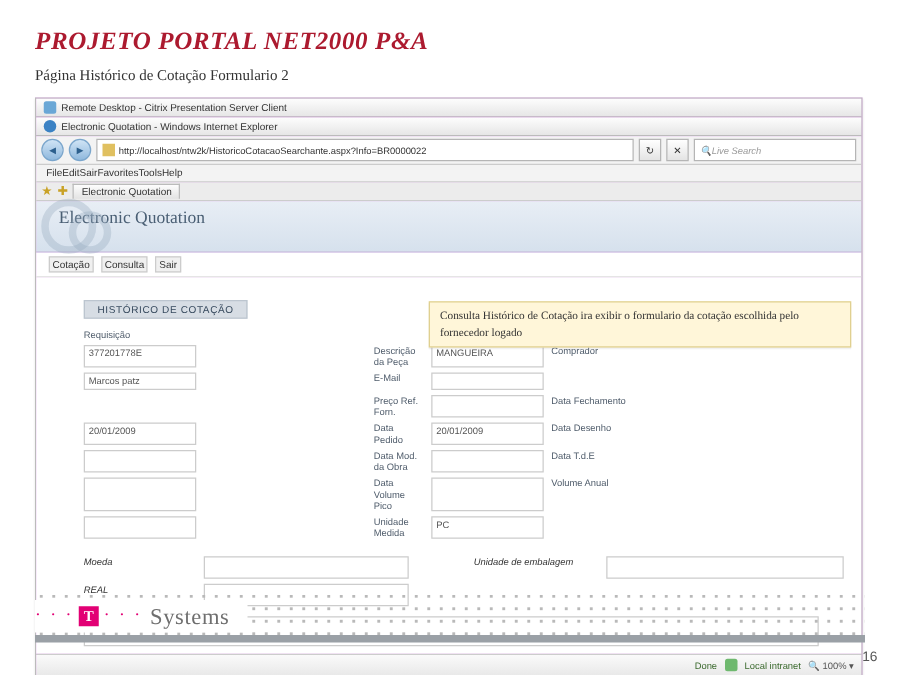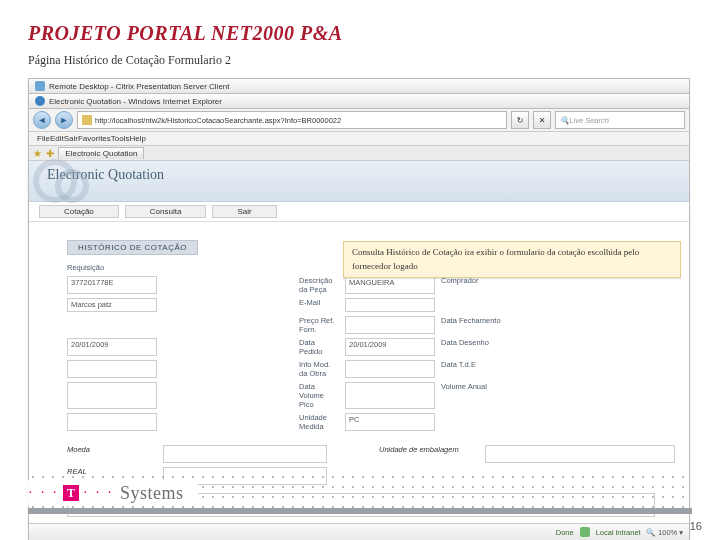--- a/index.html
+++ b/index.html
@@ -144,21 +144,21 @@
   color: #4a5f74;
   margin-left: 8px;
 }
 .eq-menu {
   background:#fff;
   border-bottom:1px solid #ddd;
   display:flex; gap:6px; padding:3px 10px;
   font-size:8px;
 }
 .eq-menu span {
-  background:#f0f0f0; border:1px solid #ccc; padding:1px 24px;
+  background:#f0f0f0; border:1px solid #ccc; padding:1px 2px;
 }
 .callout {
   position:absolute;
   right: 8px;
   top: 162px;
   width: 320px;
   background: #fff6d9;
   border: 1px solid #e0d090;
   padding: 4px 8px;
   font-family: Georgia, serif;
@@ -350,21 +350,21 @@
 
         <div class="lab">Data Fechamento</div>
         <div class="val">20/01/2009</div>
         <div></div>
         <div class="lab">Data Pedido</div>
         <div class="val">20/01/2009</div>
 
         <div class="lab">Data Desenho</div>
         <div class="val"></div>
         <div></div>
-        <div class="lab">Info Mod. da Obra</div>
+        <div class="lab">Data Mod. da Obra</div>
         <div class="val"></div>
 
         <div class="lab">Data T.d.E</div>
         <div class="val"></div>
         <div></div>
         <div class="lab">Data Volume Pico</div>
         <div class="val"></div>
 
         <div class="lab">Volume Anual</div>
         <div class="val"></div>

